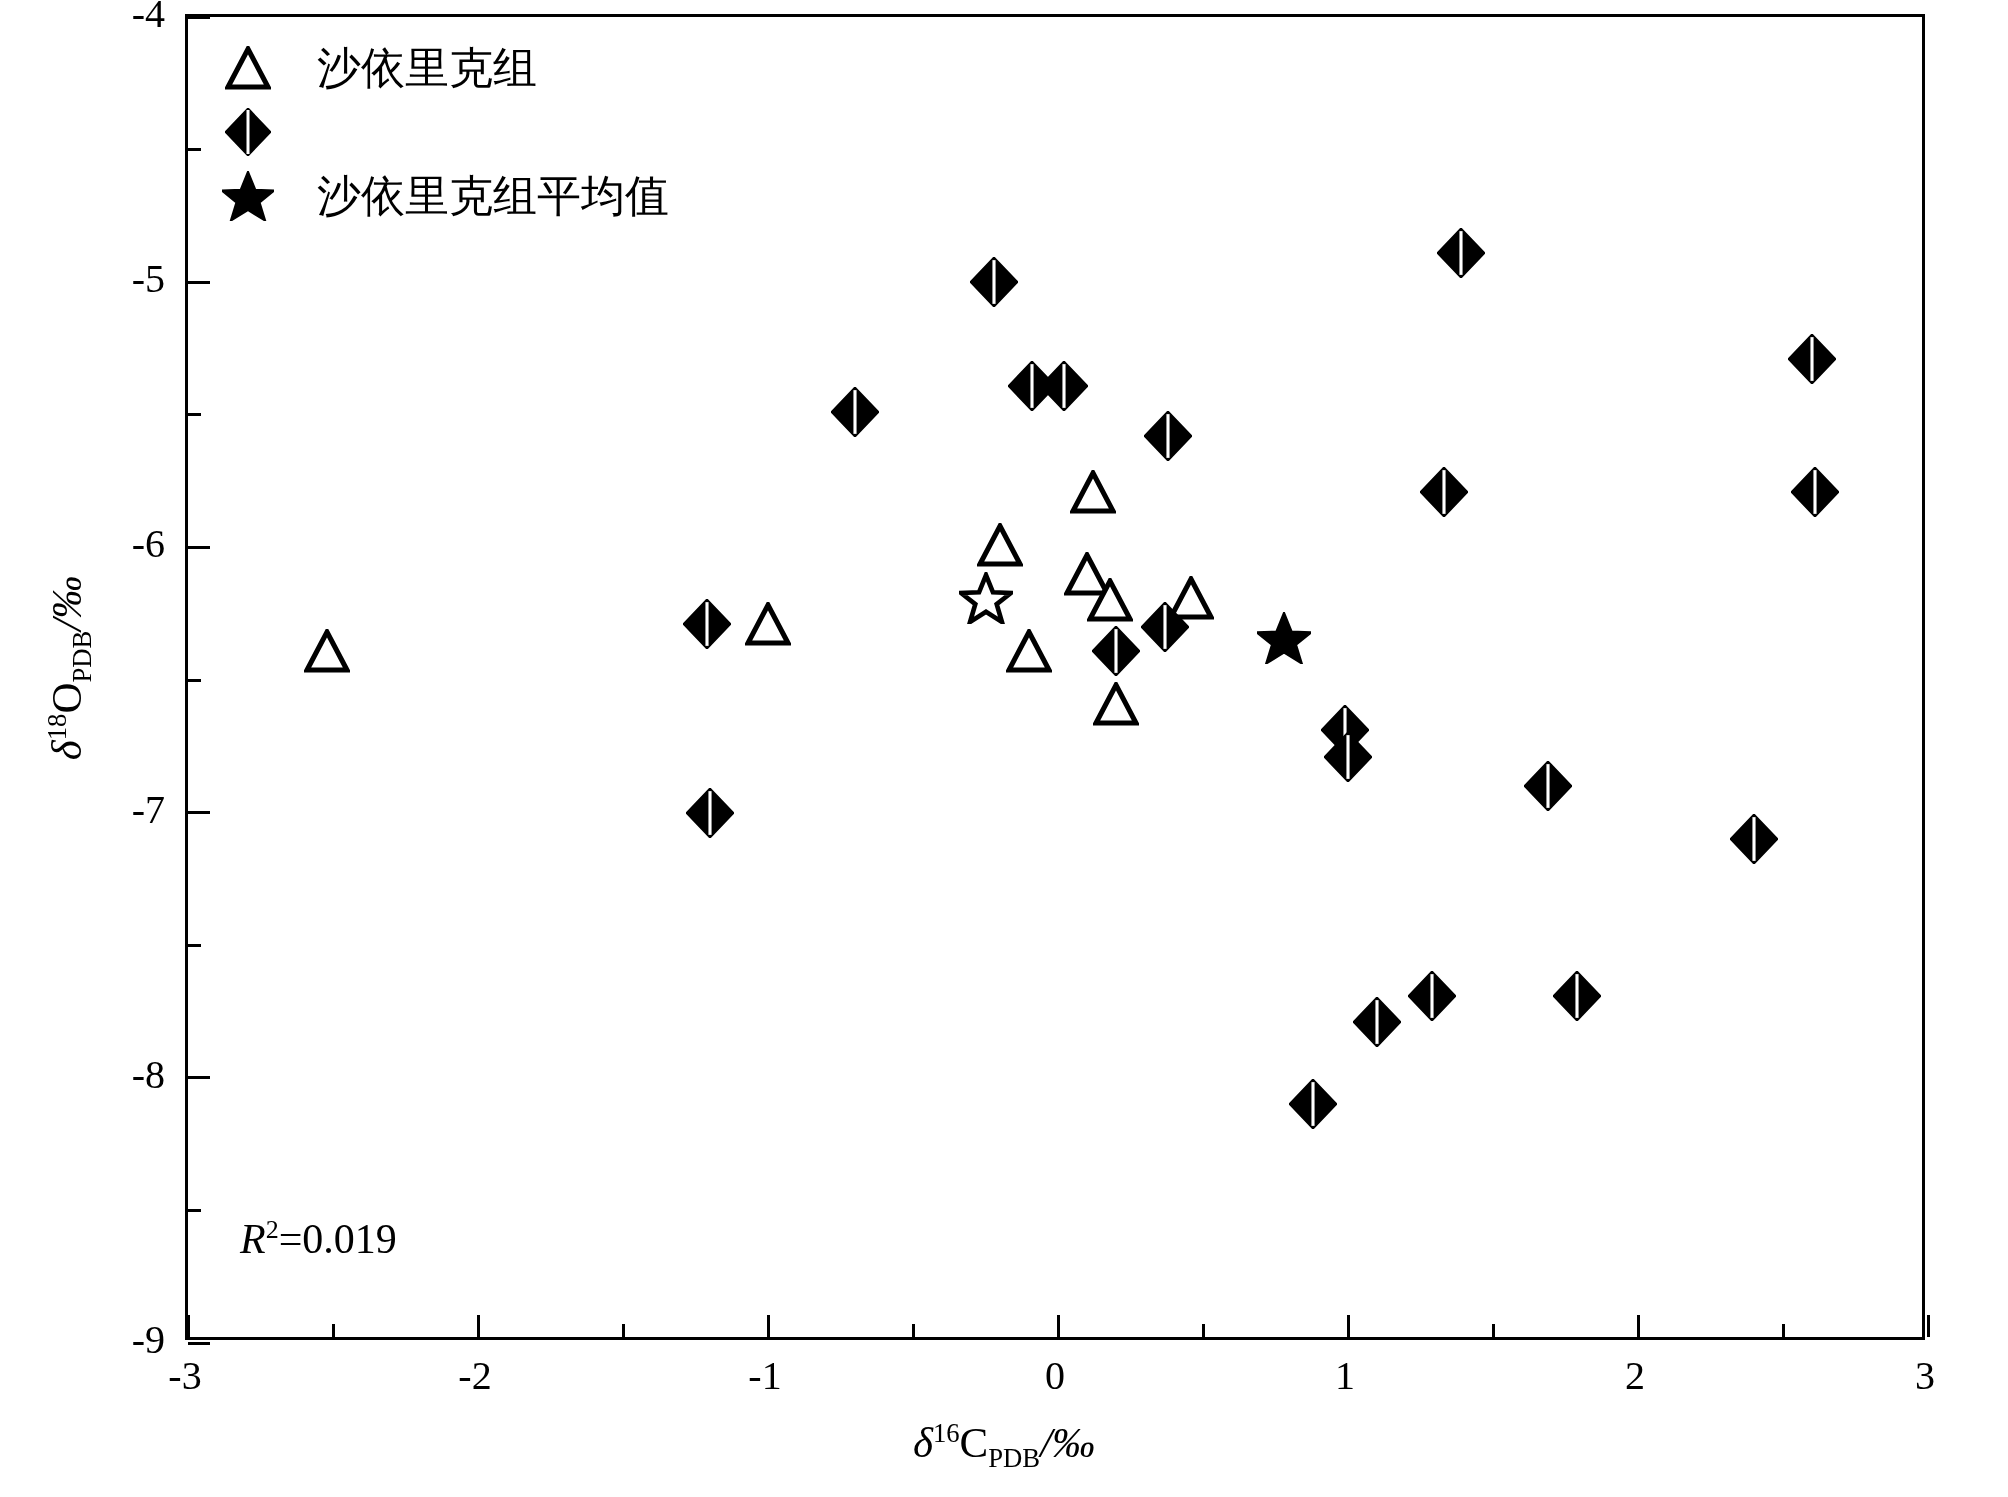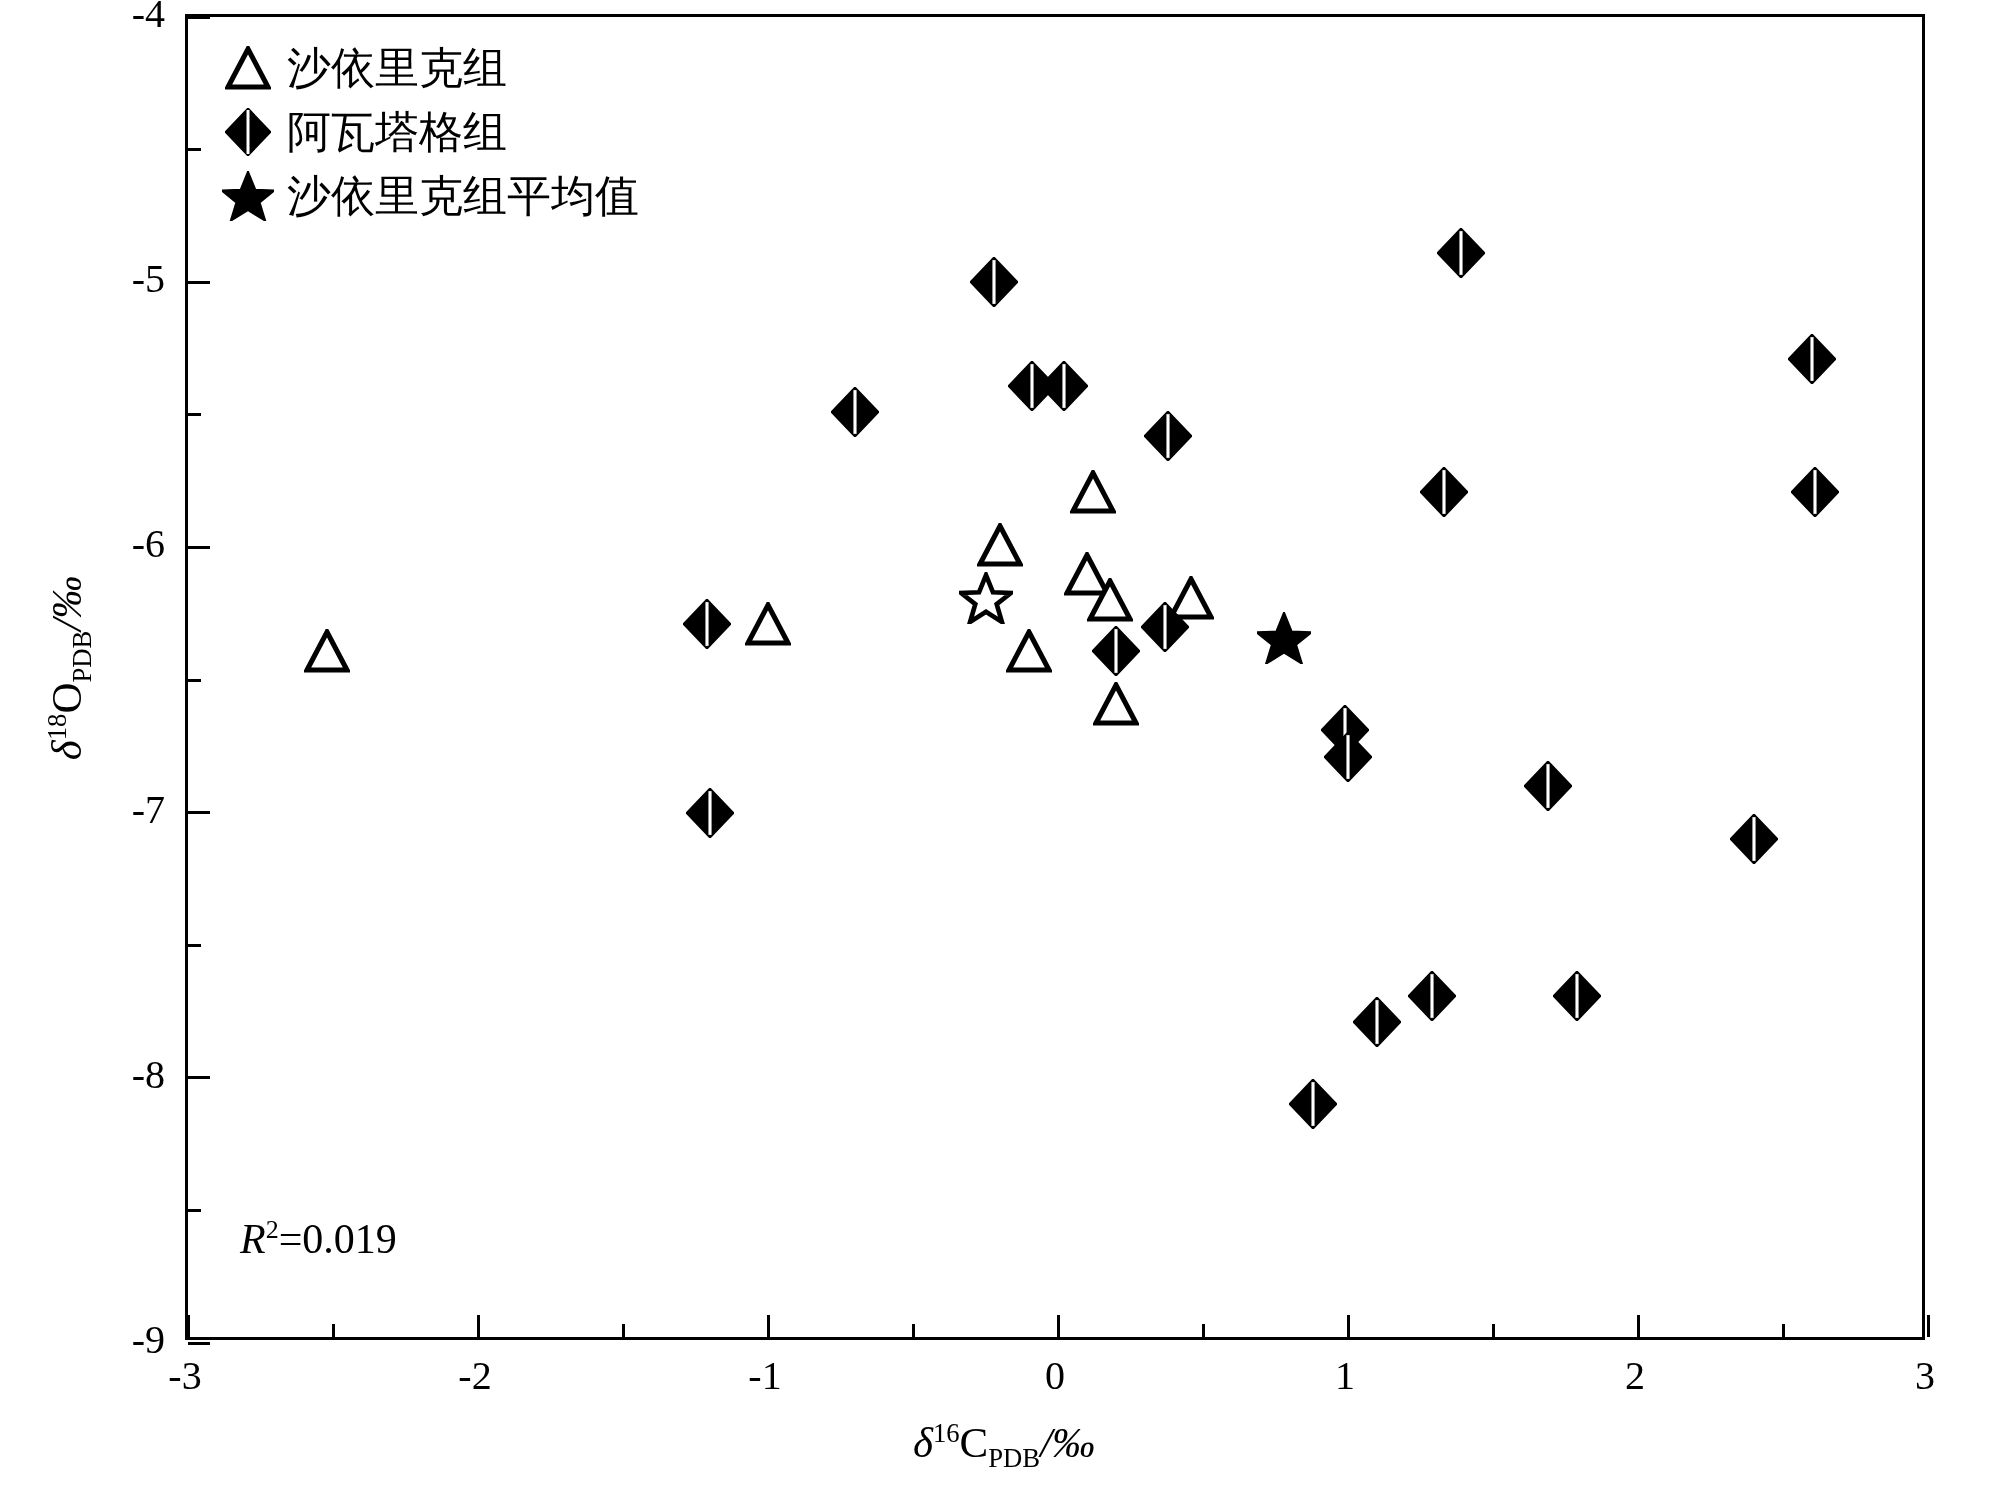--- a/index.html
+++ b/index.html
@@ -98,21 +98,21 @@
   }
   .legend-marker {
     width: 66px;
     display: flex;
     justify-content: center;
     align-items: center;
   }
   .legend-text {
     font-size: 44px;
     font-family: "DejaVu Sans", sans-serif;
-    margin-left: 6px;
+    margin-left: 36px;
     white-space: nowrap;
   }
 
   
   #r2 {
     position: absolute;
     left: 240px;
     top: 1215px;
     font-size: 42px;
   }
@@ -291,21 +291,20 @@
       </span>
       <span class="legend-text">沙依里克组</span>
     </div>
     <div class="legend-row">
       <span class="legend-marker">
         <svg width="46" height="48" viewBox="0 0 46 48">
             <polygon points="23,2 44,24 23,46 2,24" fill="#000" stroke="#000" stroke-width="4"></polygon>
             <polyline points="23,2 23,46" fill="none" stroke="#fff" stroke-width="3"></polyline>
           </svg>
       </span>
-      <span class="legend-text">阿瓦塔格组</span>
     </div>
     <div class="legend-row">
       <span class="legend-marker">
         <svg width="52" height="50" viewBox="0 0 52 50">
             <polygon points="26,2 33,19.3 51,20 37,31.3 42.3,48.5 26,38.5 9.7,48.5 15,31.3 1,20 19,19.3" fill="#000" stroke="#000" stroke-width="3"></polygon>
           </svg>
       </span>
       <span class="legend-text">沙依里克组平均值</span>
     </div>
   </div>

